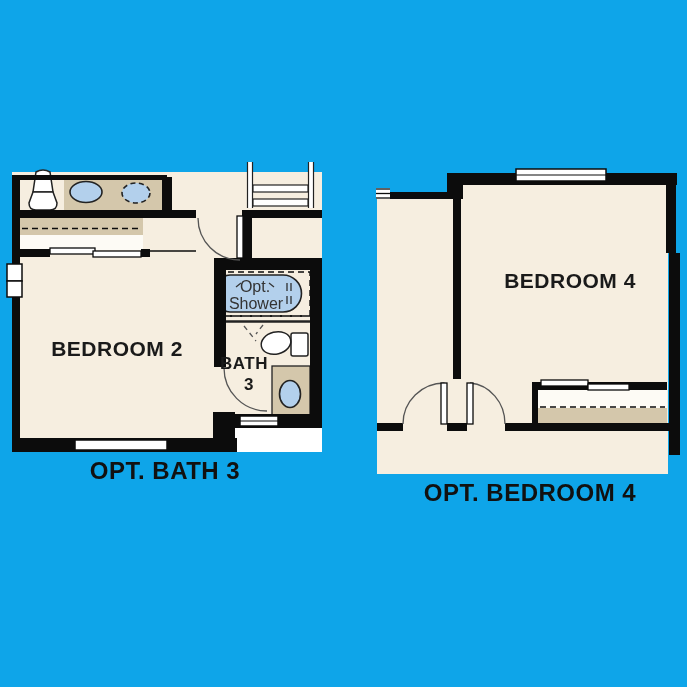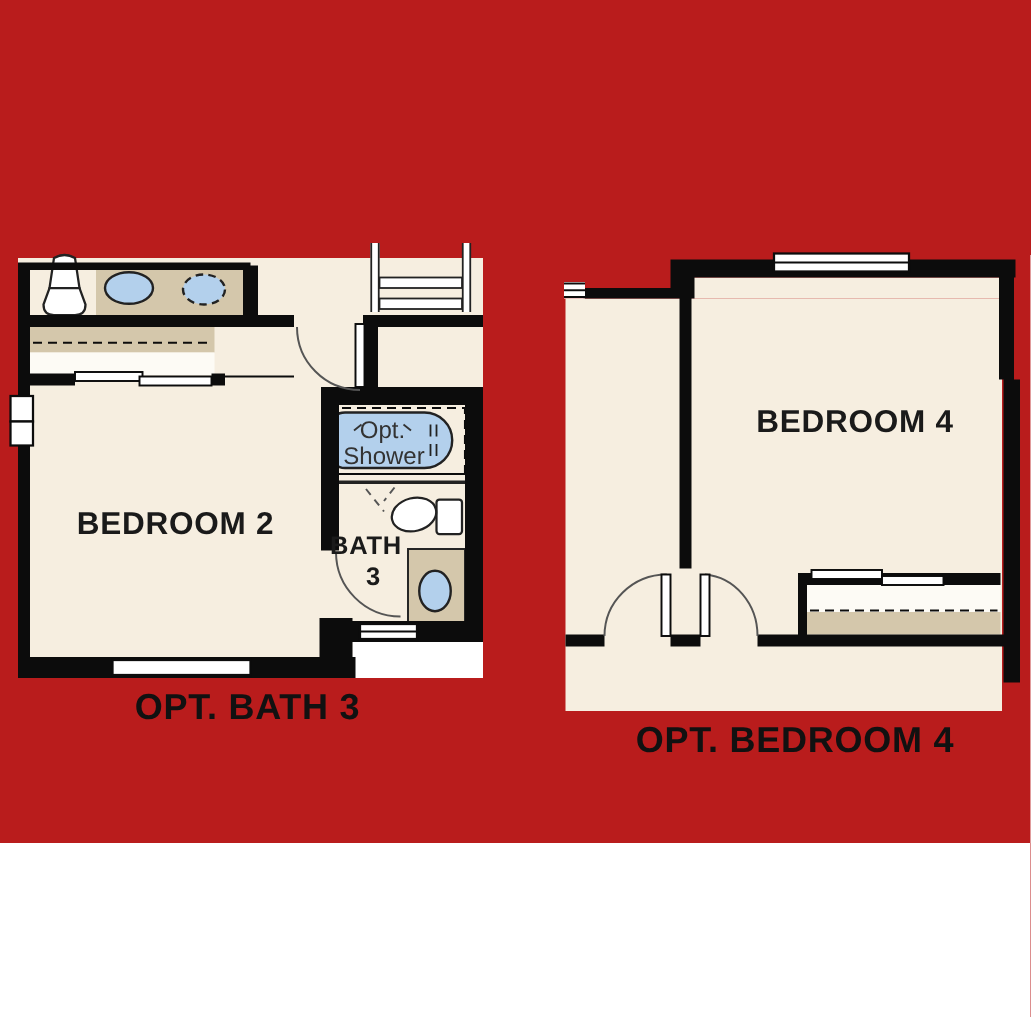--- a/index.html
+++ b/index.html
@@ -1,16 +1,16 @@
 <!DOCTYPE html>
 <html style="--floor: #f6eee0; --wall: #0c0c0c; --tan: #d4c7ab; --blue: #b3d0ec; --outline: #222222; --arc: #555555; --text: #1a1a1a; --shtext: #333333;"><head>
 <meta charset="utf-8">
 <style>
   html,body{margin:0;padding:0;background:#ffffff;}
-  #canvas-wrap{position:relative;width:687px;height:562px;background:#b91c1c;overflow:hidden;}
+  #canvas-wrap{position:relative;width:687px;height:687px;background:#0ea5e9;overflow:hidden;}
   svg{display:block;}
   .floor{fill:var(--floor);}
   .wall{fill:var(--wall);}
   .tan{fill:var(--tan);}
   .closet-int{fill:#fdfbf5;}
   .blue-fix{fill:var(--blue);stroke:var(--outline);stroke-width:1.6;}
   .blue-fix-dashed{fill:var(--blue);stroke:var(--outline);stroke-width:1.6;stroke-dasharray:5 3.5;}
   .white-fix{fill:#ffffff;stroke:var(--outline);stroke-width:1.5;}
   .win{fill:#ffffff;stroke:var(--wall);stroke-width:1.5;}
   .doorbar{fill:#ffffff;stroke:var(--wall);stroke-width:1.3;}

